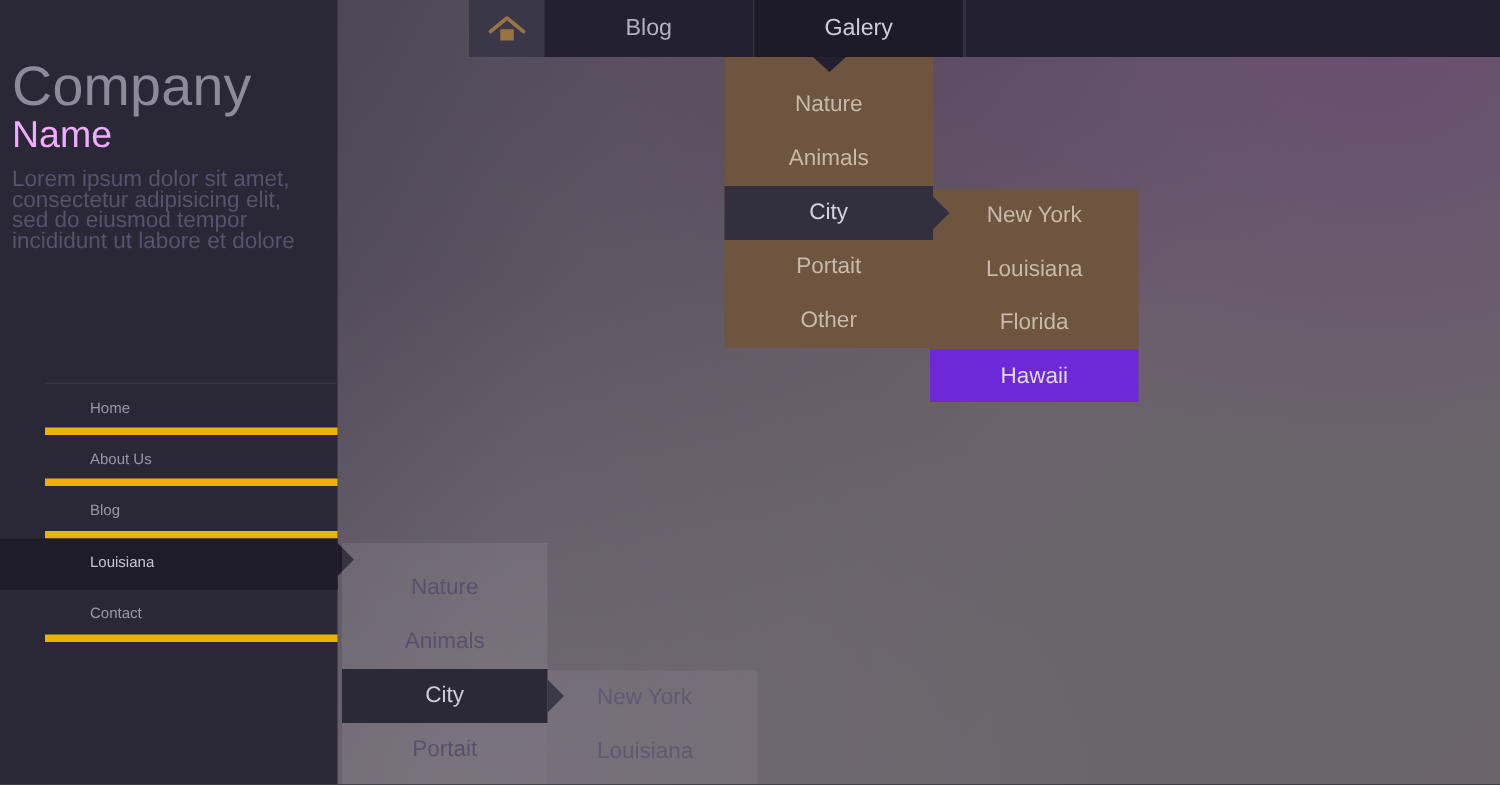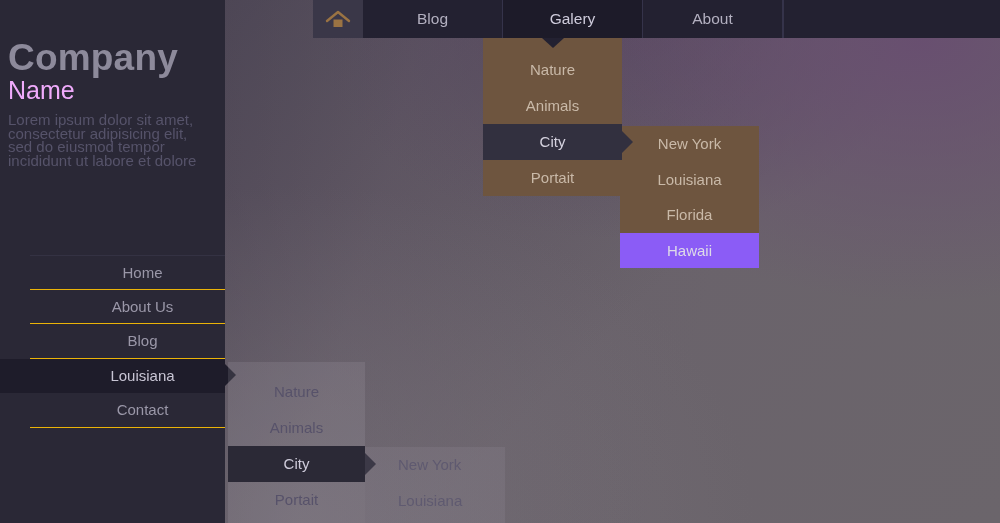--- a/index.html
+++ b/index.html
@@ -45,21 +45,21 @@
     position: absolute;
     left: 8px;
     top: 38px;
     width: 215px;
   }
   .brand-top {
     font-size: 37px;
     line-height: 40px;
     color: #8d8a9b;
     letter-spacing: 0.2px;
-    font-weight: 700;
+    font-weight: 400;
   }
   .brand-bottom {
     font-size: 25px;
     line-height: 27px;
     color: #f0abfc;
     font-weight: 400;
     margin-top: -1px;
   }
   .brand-desc {
     margin-top: 9px;
@@ -73,25 +73,24 @@
     position: absolute;
     left: 30px;
     top: 255px;
     width: 195px;
   }
   .nav-item {
     position: relative;
     height: 34.5px;
     line-height: 34.5px;
     padding-left: 30px;
-    font-size: 15px;
+    font-size: 10px;
     color: #9a97a8;
-    border-bottom: 1px solid #eab308;
+    border-bottom: 5px solid #eab308;
     box-sizing: border-box;
-    text-align: center;
   }
   .nav-item.first { border-top: 1px solid #343243; }
   .nav-item.active {
     background: #1e1c2a;
     color: #c8c5d4;
     margin-left: -30px;
     padding-left: 60px;
     width: 225px;
     border-bottom-color: #1e1c2a;
   }
@@ -191,21 +190,21 @@
   
   .drop-sub {
     position: absolute;
     left: 620px;
     top: 126px;
     width: 139px;
     z-index: 10;
     background: #6e553f;
   }
   .drop-sub .drop-row { height: 35.5px; line-height: 35.5px; }
-  .drop-sub .drop-row.sel { background: #8b5cf6; color: #dedbe8; }
+  .drop-sub .drop-row.sel { background: #6d28d9; color: #dedbe8; }
 
   
   .fly-one {
     position: absolute;
     left: 228px;
     top: 362px;
     width: 137px;
     height: 161px;
     z-index: 9;
     background: rgba(178,170,186,0.17);
@@ -311,41 +310,41 @@
         <path d="M3 13 L14 4 L25 13" fill="none" stroke="#9a7343" stroke-width="2.4" stroke-linejoin="round" stroke-linecap="round"></path>
         <rect x="9.5" y="11.5" width="9" height="7.5" fill="#9a7343"></rect>
       </svg>
     </div>
     <div class="topnav-item">
       <span>Blog</span>
     </div>
     <div class="topnav-item active">
       <span>Galery</span>
     </div>
-    <div class="topnav-item">
-      <span>About</span>
-    </div>
     <div class="topnav-rest"></div>
   </div>
 
   <div class="drop-gallery">
     <div class="drop-notch"></div>
     <div class="drop-row first">
       <span>Nature</span>
     </div>
     <div class="drop-row">
       <span>Animals</span>
     </div>
     <div class="drop-row sel">
       <span>City</span>
       <span class="arrow-r"></span>
     </div>
     <div class="drop-row">
       <span>Portait</span>
     </div>
+    <div class="drop-row">
+      <span>Other</span>
+    </div>
   </div>
 
   <div class="drop-sub">
     <div class="drop-row">
       <span>New York</span>
     </div>
     <div class="drop-row">
       <span>Louisiana</span>
     </div>
     <div class="drop-row">

